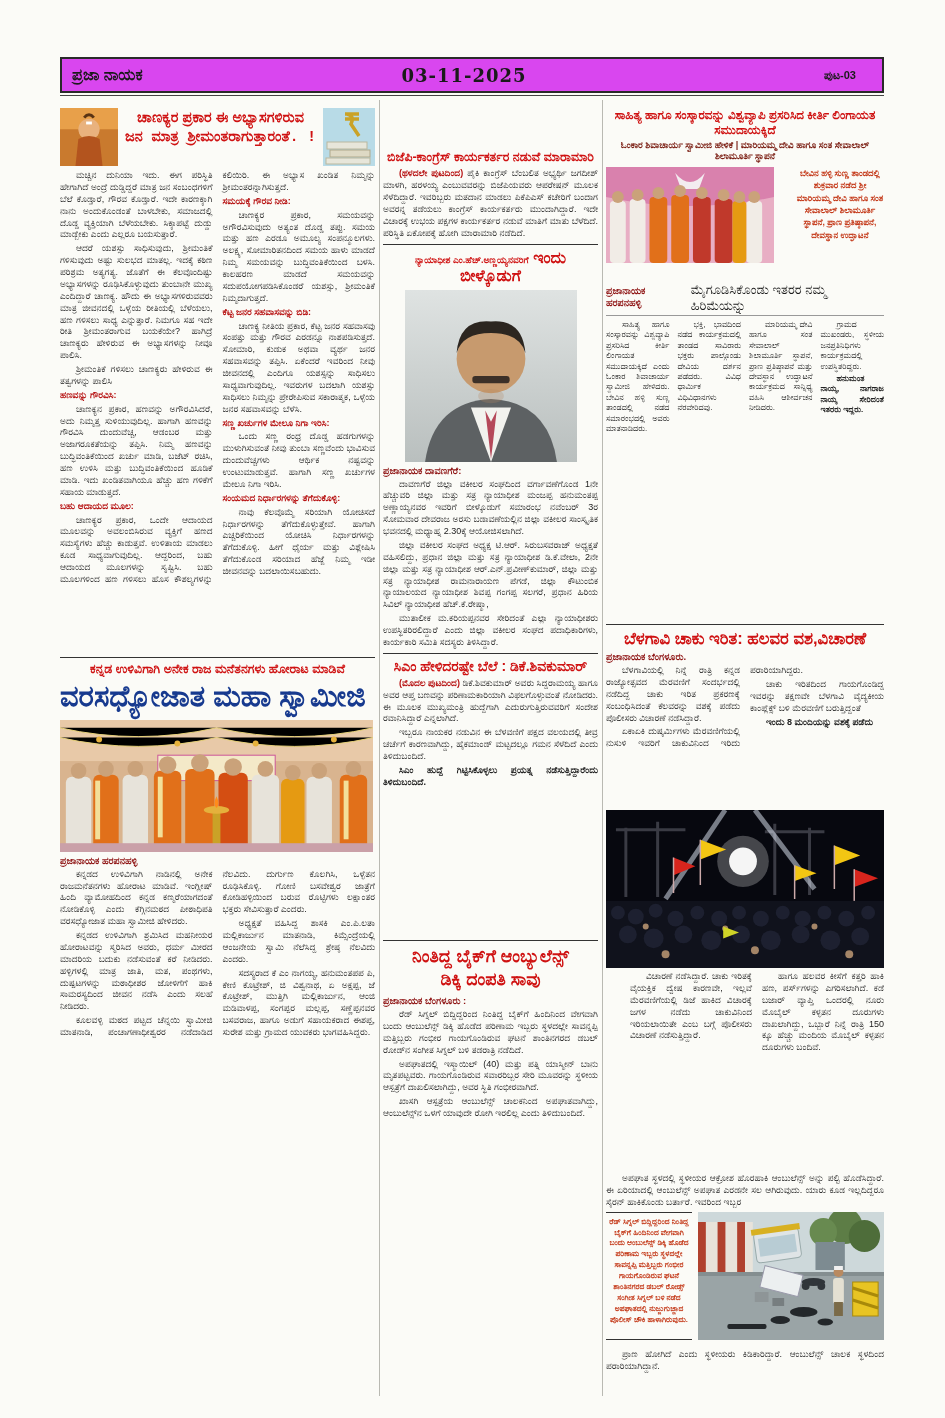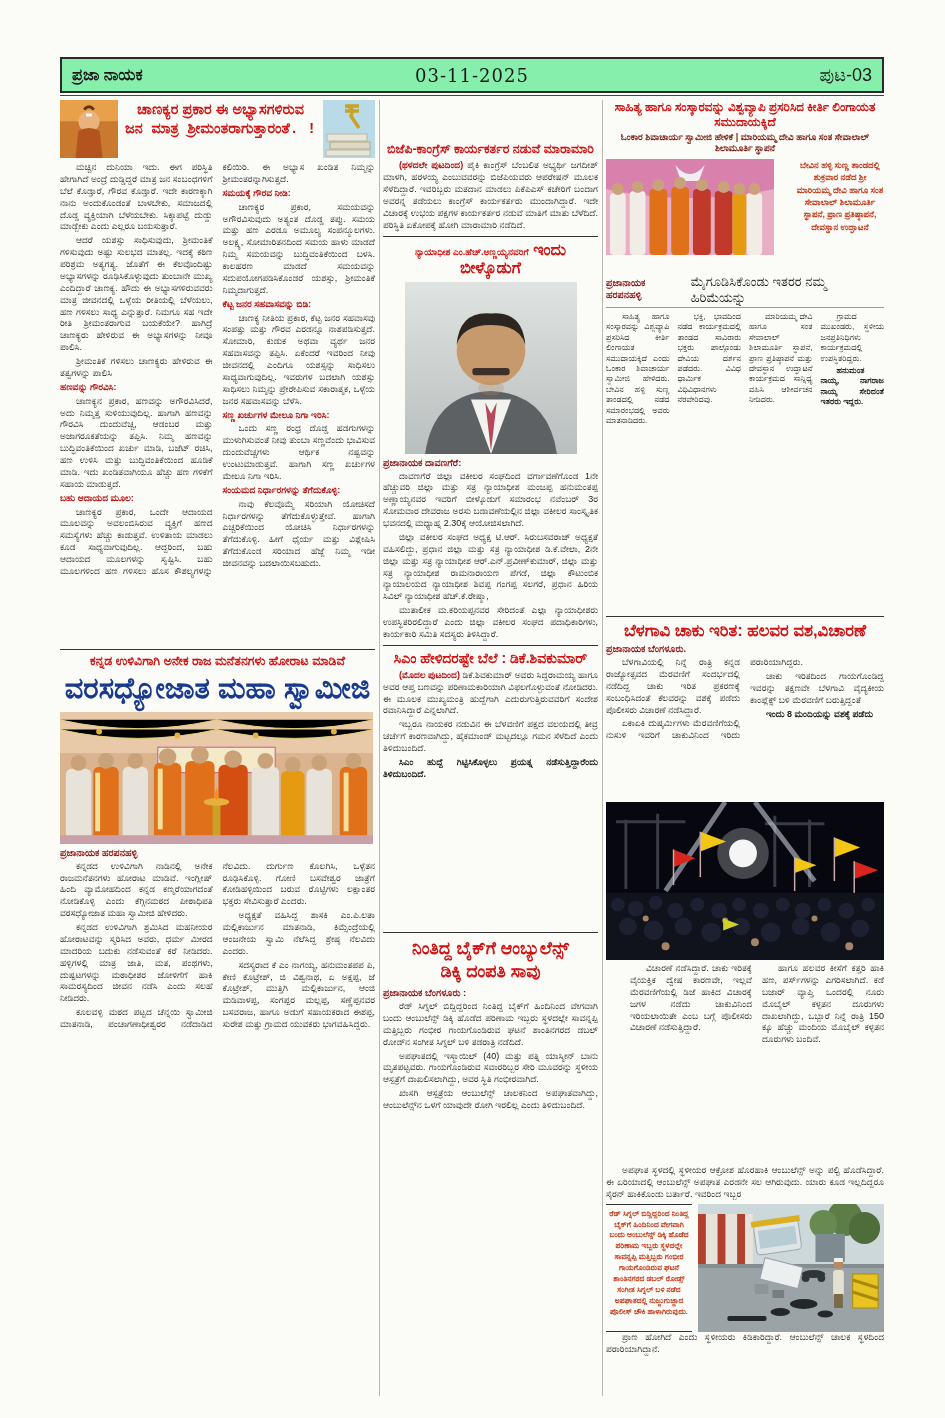--- a/index.html
+++ b/index.html
@@ -1,26 +1,26 @@
 <!DOCTYPE html>
 <html><head>
 <meta charset="utf-8">
 <style>
   html,body{margin:0;padding:0;background:#e9e9e4;}
   .page{position:relative;width:945px;height:1418px;background:#fbfbf7;margin:0 auto;overflow:hidden;
         font-family:"Liberation Sans",sans-serif;color:#1a1a1a;}
   
   .masthead{position:absolute;left:60px;top:57px;width:824px;height:36px;border:2px solid #2a2a2a;
-            background:#86efac;display:flex;align-items:center;box-sizing:border-box;}
+            background:#d946ef;display:flex;align-items:center;box-sizing:border-box;}
   .masthead .paper-title{font-weight:bold;font-size:16px;padding-left:10px;width:260px;}
-  .masthead .issue-date{flex:1;text-align:center;font-family:"DejaVu Serif",serif;font-weight:normal;font-size:18px;letter-spacing:1px;}
-  .masthead .page-no{width:260px;text-align:right;padding-right:10px;font-weight:normal;font-size:18px;}
+  .masthead .issue-date{flex:1;text-align:center;font-family:"DejaVu Serif",serif;font-weight:bold;font-size:18px;letter-spacing:1px;}
+  .masthead .page-no{width:260px;text-align:right;padding-right:26px;font-weight:bold;font-size:11px;}
   .rule-under-masthead{position:absolute;left:60px;top:95px;width:824px;border-top:1px solid #444;}
   
-  .sec{position:absolute;top:100px;bottom:22px;overflow:hidden;}
+  .sec{position:absolute;top:108px;bottom:22px;overflow:hidden;}
   .sec-left{left:60px;width:315px;}
   .sec-mid{left:383px;width:215px;}
   .sec-right{left:606px;width:278px;}
   .vrule{position:absolute;top:100px;bottom:22px;width:0;border-left:1px solid #b9b9b2;}
   .vrule.v1{left:379px;} .vrule.v2{left:602px;}
   
   .body-txt{font-size:9px;line-height:1.32;text-align:justify;color:#222;}
   .body-txt p{margin:0 0 2px 0;text-indent:16px;}
   .two-col{column-count:2;column-gap:10px;}
   .four-col{column-count:4;column-gap:8px;font-size:8px;line-height:1.3;}
@@ -94,21 +94,21 @@
         <p>ಒಂದು ಸಣ್ಣ ರಂಧ್ರ ದೊಡ್ಡ ಹಡಗುಗಳನ್ನು ಮುಳುಗಿಸುವಂತೆ ನೀವು ತುಂಬಾ ಸಣ್ಣವೆಂದು ಭಾವಿಸುವ ದುಂದುವೆಚ್ಚಗಳು ಆರ್ಥಿಕ ನಷ್ಟವನ್ನು ಉಂಟುಮಾಡುತ್ತವೆ. ಹಾಗಾಗಿ ಸಣ್ಣ ಖರ್ಚುಗಳ ಮೇಲೂ ನಿಗಾ ಇರಿಸಿ.</p>
         <p class="red-sub">ಸಂಯಮದ ನಿರ್ಧಾರಗಳನ್ನು ತೆಗೆದುಕೊಳ್ಳಿ:</p>
         <p>ನಾವು ಕೆಲವೊಮ್ಮೆ ಸರಿಯಾಗಿ ಯೋಚಿಸದೆ ನಿರ್ಧಾರಗಳನ್ನು ತೆಗೆದುಕೊಳ್ಳುತ್ತೇವೆ. ಹಾಗಾಗಿ ಎಚ್ಚರಿಕೆಯಿಂದ ಯೋಚಿಸಿ ನಿರ್ಧಾರಗಳನ್ನು ತೆಗೆದುಕೊಳ್ಳಿ. ಹೀಗೆ ಧೈರ್ಯ ಮತ್ತು ವಿಶ್ಲೇಷಿಸಿ ತೆಗೆದುಕೊಂಡ ಸರಿಯಾದ ಹೆಜ್ಜೆ ನಿಮ್ಮ ಇಡೀ ಜೀವನವನ್ನು ಬದಲಾಯಿಸಬಹುದು.</p>
       </div>
     </div>
 
     <hr class="hrule">
 
     <div>
       <div class="headline-red" style="font-size:12.5px;">ಕನ್ನಡ ಉಳಿವಿಗಾಗಿ ಅನೇಕ ರಾಜ ಮನೆತನಗಳು ಹೋರಾಟ ಮಾಡಿವೆ</div>
-      <div style="color:#173a8f;font-weight:bold;font-size:29px;text-align:center;line-height:1.3;margin:1px 0 4px 0;">ವರಸಧ್ಯೋಜಾತ ಮಹಾ ಸ್ವಾಮೀಜಿ</div>
+      <div style="color:#173a8f;font-weight:bold;font-size:29px;line-height:1.3;margin:1px 0 4px 0;">ವರಸಧ್ಯೋಜಾತ ಮಹಾ ಸ್ವಾಮೀಜಿ</div>
 
       <div class="photo" style="width:313px;height:132px;">
         <svg viewBox="0 0 320 135" preserveAspectRatio="none">
           <rect width="320" height="135" fill="#d9b48f"></rect>
           <rect width="320" height="42" fill="#e8c9a8"></rect>
           <g stroke="#e7d27a" stroke-width="1">
               <path d="M0 8 Q80 26 160 8 Q240 26 320 8"></path>
               <path d="M0 18 Q80 36 160 18 Q240 36 320 18"></path>
             </g>
           <circle cx="40" cy="20" r="3" fill="#e5b13c"></circle>
@@ -425,18 +425,18 @@
               </g>
 
             <g fill="#30353a">
                 <ellipse cx="118" cy="70" rx="12" ry="4"></ellipse>
                 <circle cx="110" cy="74" r="4"></circle>
                 <circle cx="126" cy="74" r="4"></circle>
               </g>
           </svg>
         </div>
       </div>
-      <div class="body-txt" style="margin-top:0;">
+      <div class="body-txt" style="margin-top:9px;">
         <p>ಪ್ರಾಣ ಹೋಗಿದೆ ಎಂದು ಸ್ಥಳೀಯರು ಕಿಡಿಕಾರಿದ್ದಾರೆ. ಆಂಬುಲೆನ್ಸ್ ಚಾಲಕ ಸ್ಥಳದಿಂದ ಪರಾರಿಯಾಗಿದ್ದಾನೆ.</p>
       </div>
     </div>
   </div>
 </div>
 
 </body></html>

